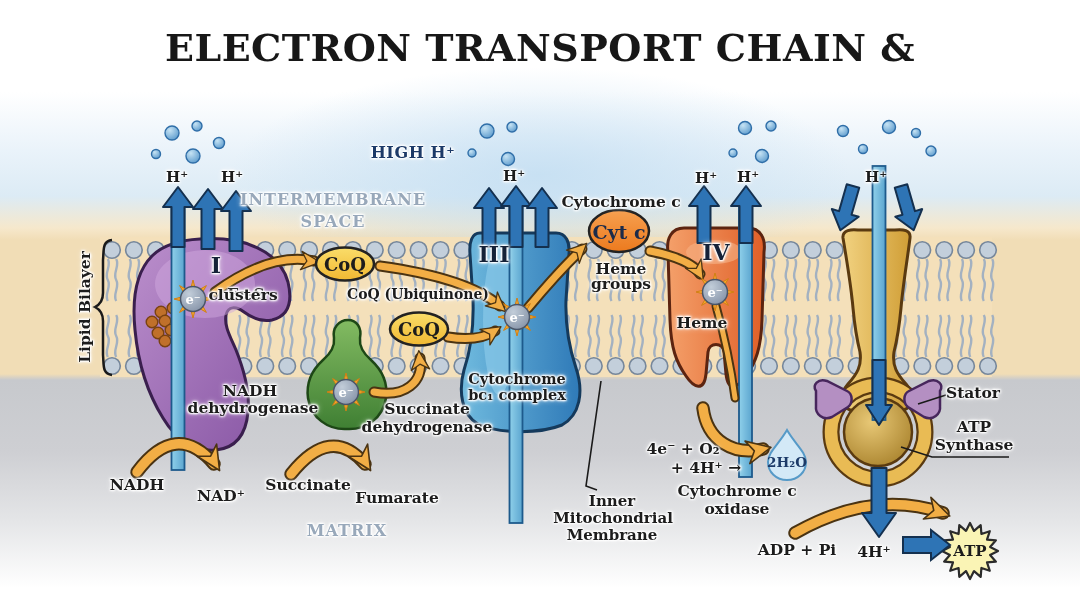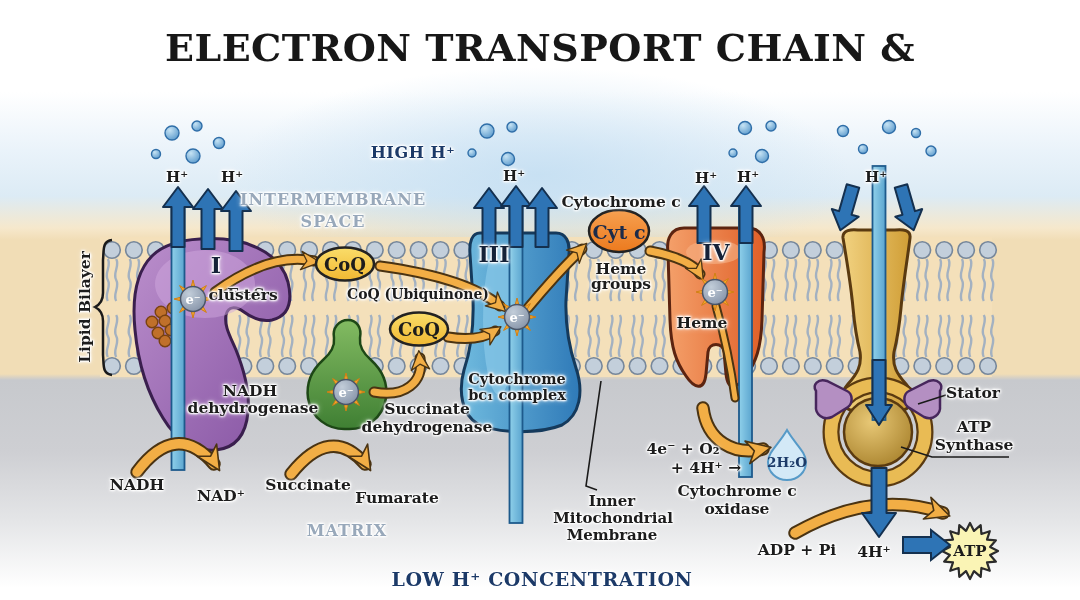--- a/index.html
+++ b/index.html
@@ -491,21 +491,20 @@
         <circle cx="931" cy="151" r="5" fill="url(#rgBubble)" stroke="#2f6ea8" stroke-width="1.4"></circle>
       </g>
 </svg>
 
 <div class="lbl title" style="left:540px;top:47px">ELECTRON TRANSPORT CHAIN &amp;</div>
 
 <div class="lbl navy sz20" style="left:413px;top:152px">HIGH H⁺</div>
 <div class="lbl gray sz20" style="left:333px;top:199px">INTERMEMBRANE</div>
 <div class="lbl gray sz20" style="left:333px;top:221px">SPACE</div>
 <div class="lbl gray sz20" style="left:347px;top:530px">MATRIX</div>
-<div class="lbl navy sz19" style="left:542px;top:579px">LOW H⁺ CONCENTRATION</div>
 <div class="lbl rot" style="left:84px;top:307px">Lipid Bilayer</div>
 
 <div class="lbl sz15" style="left:177px;top:177px">H⁺</div>
 <div class="lbl sz15" style="left:232px;top:177px">H⁺</div>
 <div class="lbl sz15" style="left:514px;top:176px">H⁺</div>
 <div class="lbl sz15" style="left:706px;top:178px">H⁺</div>
 <div class="lbl sz15" style="left:748px;top:177px">H⁺</div>
 <div class="lbl sz15" style="left:876px;top:177px">H⁺</div>
 
 <div class="lbl sz22" style="left:216px;top:265px;color:#152238">I</div>

